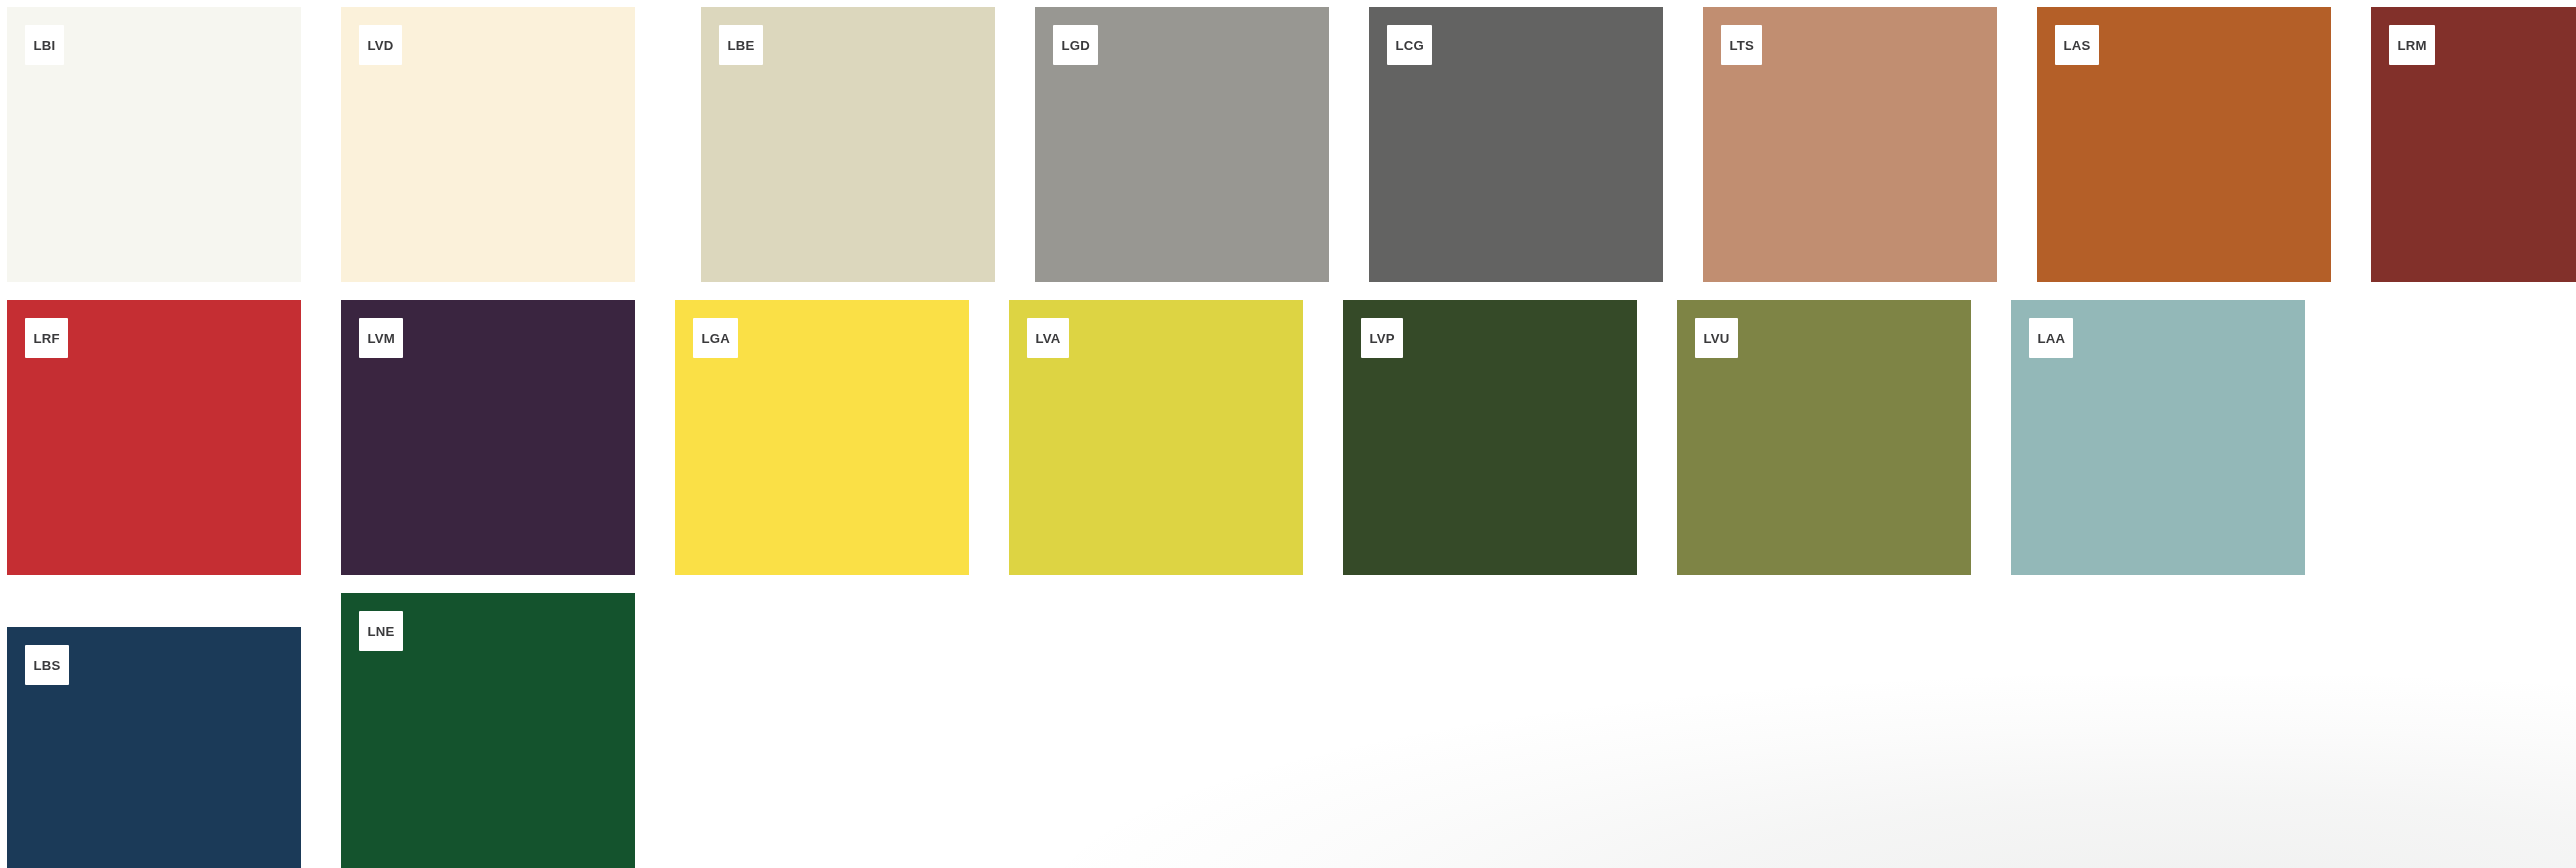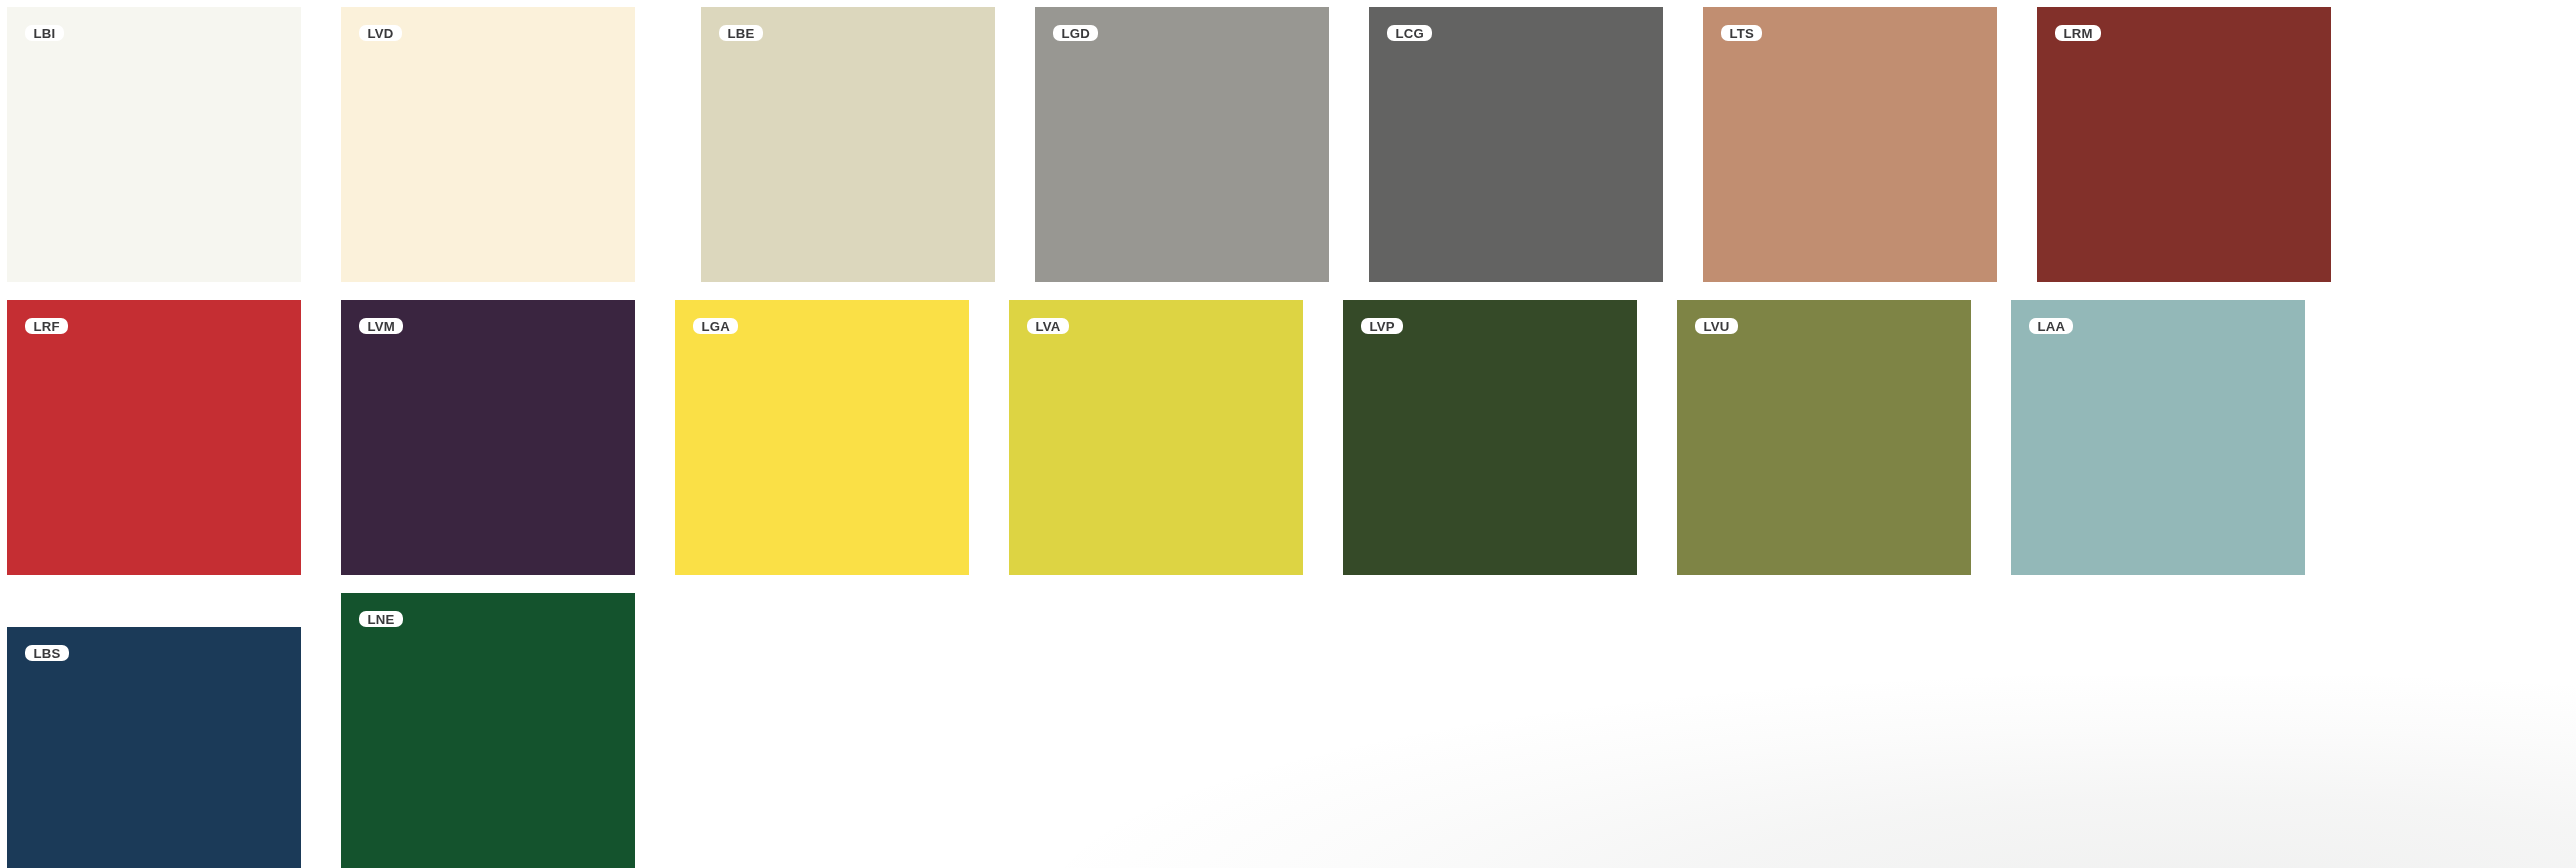--- a/index.html
+++ b/index.html
@@ -54,27 +54,27 @@
     position: relative;
     flex: 0 0 auto;
     box-sizing: border-box;
   }
 
   .swatch-label {
     position: absolute;
     top: 18px;
     left: 18px;
     min-width: 24.6px;
-    height: 16px;
+    height: 40px;
     padding: 0 8.2px;
     display: flex;
     align-items: center;
     justify-content: center;
     background: #ffffff;
-    border-radius: 7px;
+    border-radius: 1px;
     color: #3a3a3c;
     font-family: "Liberation Sans", sans-serif;
     font-size: 13.2px;
     font-weight: 700;
     letter-spacing: 0.2px;
     line-height: 1;
     box-sizing: border-box;
     white-space: nowrap;
   }
 </style>
@@ -95,20 +95,23 @@
         <span class="swatch-label">LBE</span>
       </div>
       <div class="swatch-tile" style="background-color: rgb(152, 151, 146);">
         <span class="swatch-label">LGD</span>
       </div>
       <div class="swatch-tile" style="background-color: rgb(99, 99, 98); text-decoration: underline;">
         <span class="swatch-label">LCG</span>
       </div>
       <div class="swatch-tile" style="background-color: rgb(193, 142, 113);">
         <span class="swatch-label">LTS</span>
+      </div>
+      <div class="swatch-tile" style="background-color: rgb(180, 95, 40);">
+        <span class="swatch-label">LAS</span>
       </div>
       <div class="swatch-tile" style="background-color: rgb(130, 48, 42);">
         <span class="swatch-label">LRM</span>
       </div>
     </div>
     <div class="swatch-row">
       <div class="swatch-tile" style="background-color: rgb(197, 46, 51);">
         <span class="swatch-label">LRF</span>
       </div>
       <div class="swatch-tile" style="background-color: rgb(58, 37, 64); text-decoration: underline;">

